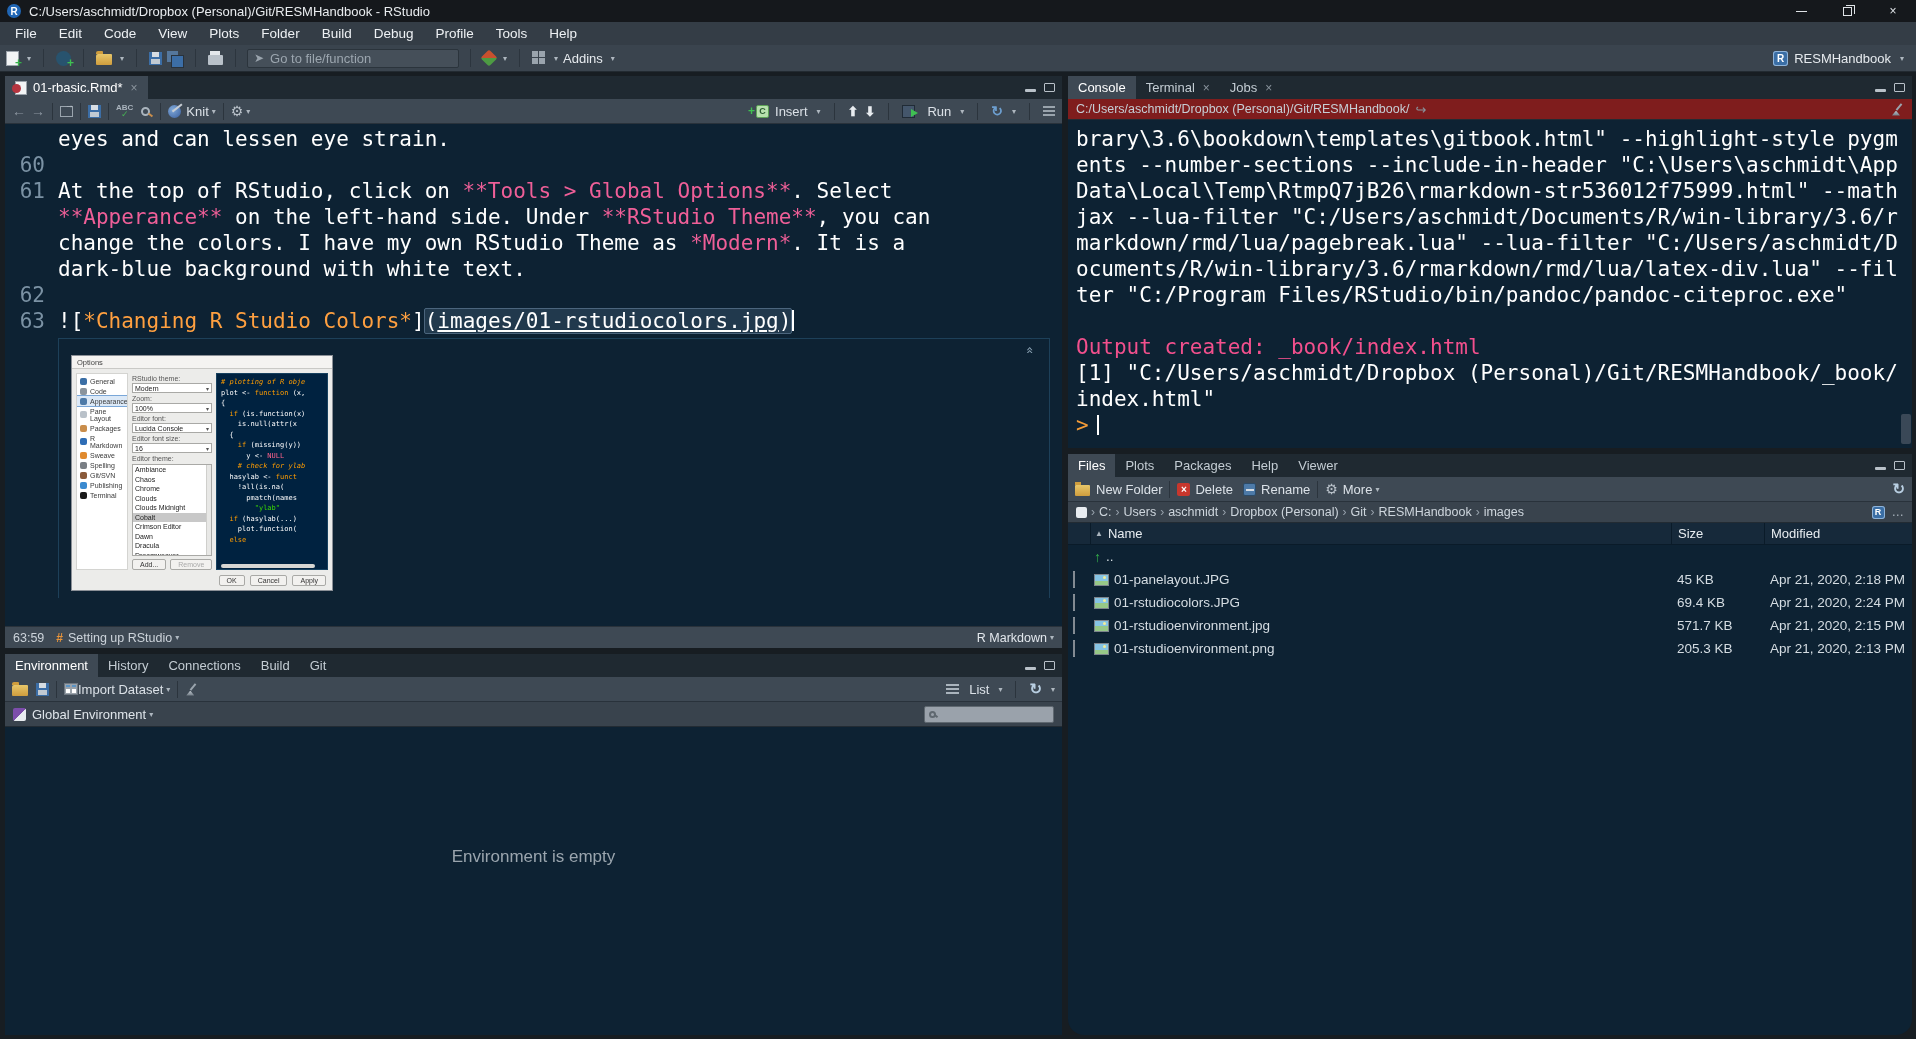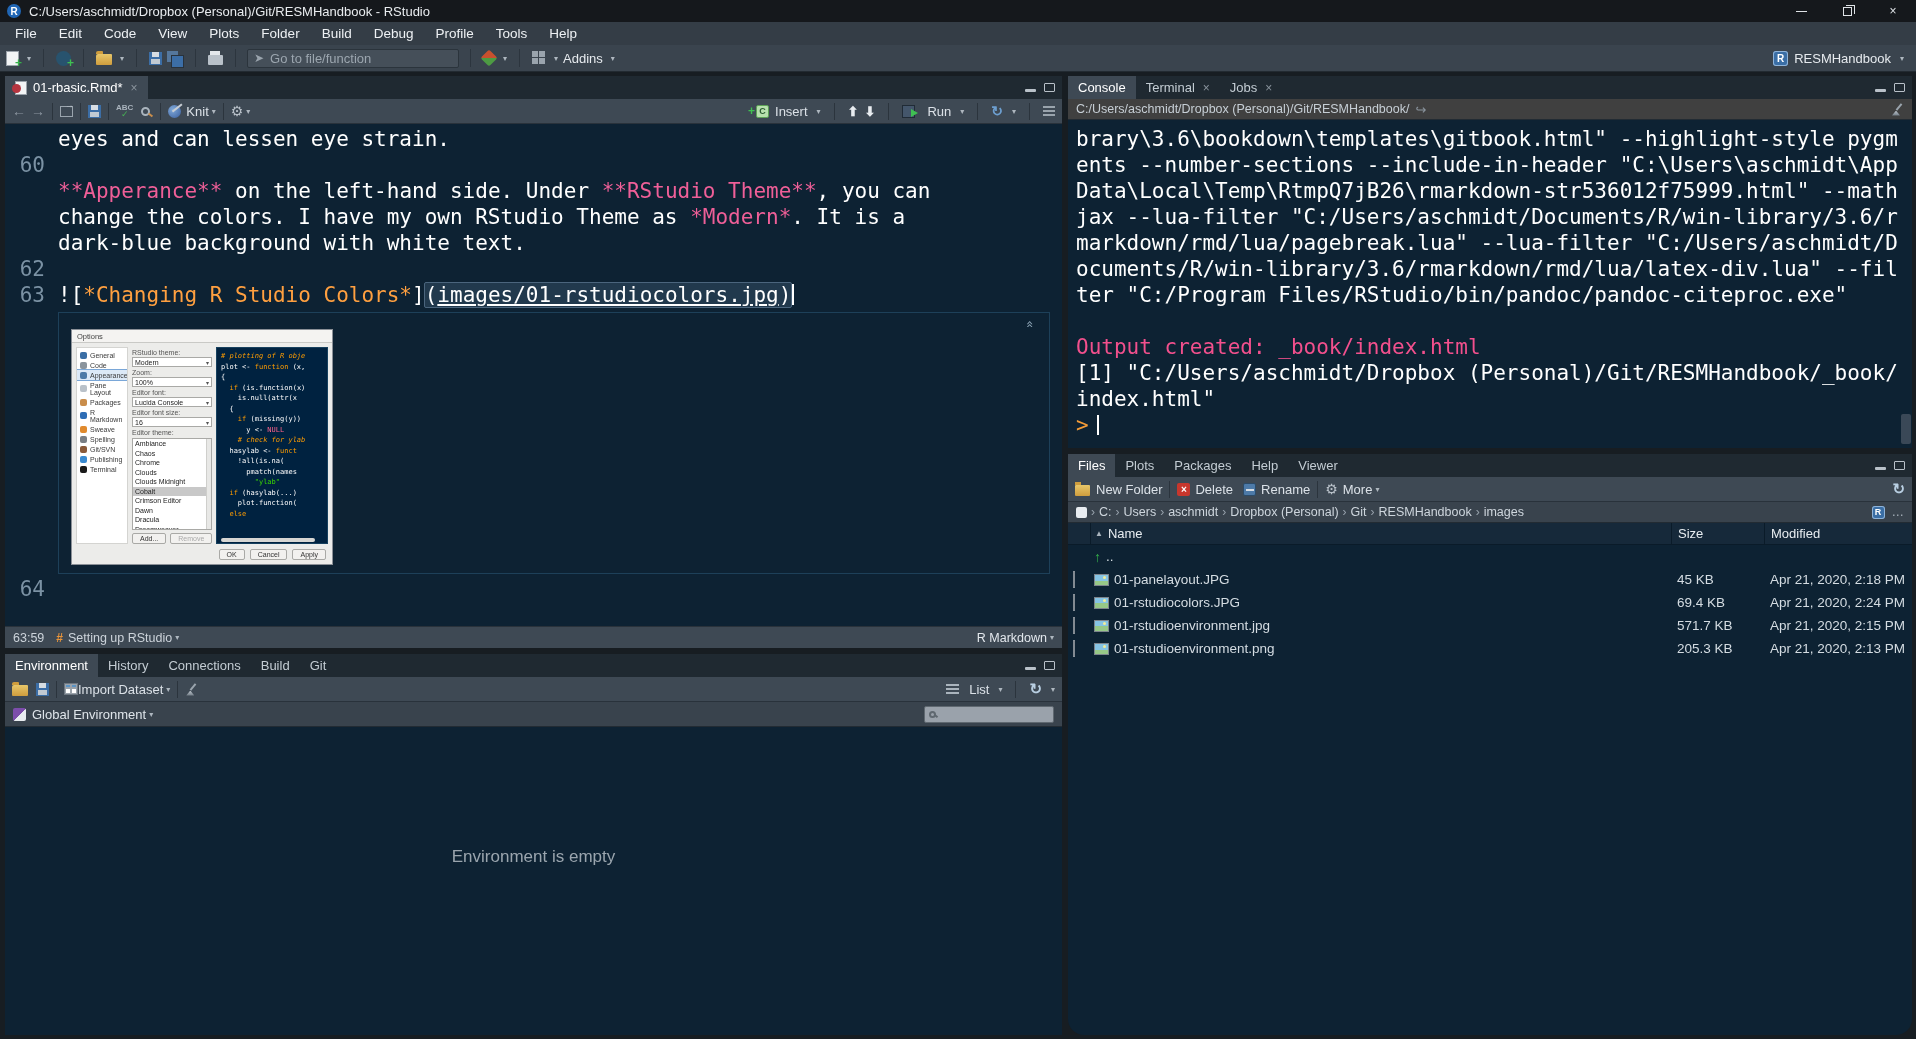--- a/index.html
+++ b/index.html
@@ -150,21 +150,21 @@
   .mp-pln { color:#ffffff; }
   .md-hscroll { height:4px; background:#d6d6d3; margin-top:auto; border-radius:2px; width:90%; }
   .md-footer { height:16px; display:flex; align-items:center; justify-content:flex-end; gap:5px; padding:0 6px 3px 0; flex:none; }
 
   .ed-status { height:22px; background:#3e4954; border-top:1px solid #29323b; display:flex; align-items:center;
                padding:0 8px; font-size:12.5px; color:#ccd3da; flex:none;margin-top:28px; }
   .hash-icon { color:#e8943a; font-weight:bold; margin:0 5px 0 12px; font-size:12px; }
   .status-right { margin-left:auto; color:#e3e8ed; display:flex; align-items:center; }
 
   
-  .wd-bar { height:21px; background:#404040; border-bottom:1px solid #222b33; display:flex; align-items:center;
+  .wd-bar { height:21px; background:#7f1d1d; border-bottom:1px solid #222b33; display:flex; align-items:center;
             padding:0 8px; font-size:12.5px; color:#c6ced5; flex:none; }
   .wd-arrow { color:#8a949d; margin-left:6px; font-size:13px; }
   .icon-broom { margin-left:auto; width:13px; height:13px; position:relative; }
   .icon-broom::before { content:""; position:absolute; left:7px; top:0; width:2px; height:8px; background:#9aa4ad; transform:rotate(40deg); }
   .icon-broom::after { content:""; position:absolute; left:1px; bottom:0; width:8px; height:5px;
                        background:linear-gradient(#b9c1c9,#6d7781); clip-path:polygon(0 100%,50% 0,100% 100%); }
   .console-out { flex:1; padding:6px 4px 0 8px; font-family:"DejaVu Sans Mono",monospace; font-size:21px;
                  line-height:26px; white-space:pre; overflow:hidden; position:relative; }
   .c-line { color:#fff; height:26px; }
   .c-line.msg { color:#f2508d; }
@@ -350,20 +350,21 @@
               <span></span>
               <span></span>
               <span></span>
             </span>
         </div>
       </div>
 
       <div class="code-area" id="code-area">
           <div class="ed-line"><span class="ed-gutter"></span><span class="ed-text"><span>eyes and can lessen eye strain.</span></span></div>
           <div class="ed-line"><span class="ed-gutter">60</span><span class="ed-text"></span></div>
+          <div class="ed-line"><span class="ed-gutter">61</span><span class="ed-text"><span>At the top of RStudio, click on </span><span class="seg-strong">**Tools &gt; Global Options**</span><span>. Select</span></span></div>
           <div class="ed-line"><span class="ed-gutter"></span><span class="ed-text"><span class="seg-strong">**Apperance**</span><span> on the left-hand side. Under </span><span class="seg-strong">**RStudio Theme**</span><span>, you can</span></span></div>
           <div class="ed-line"><span class="ed-gutter"></span><span class="ed-text"><span>change the colors. I have my own RStudio Theme as </span><span class="seg-strong">*Modern*</span><span>. It is a</span></span></div>
           <div class="ed-line"><span class="ed-gutter"></span><span class="ed-text"><span>dark-blue background with white text.</span></span></div>
           <div class="ed-line"><span class="ed-gutter">62</span><span class="ed-text"></span></div>
           <div class="ed-line"><span class="ed-gutter">63</span><span class="ed-text"><span>![</span><span class="seg-title">*Changing R Studio Colors*</span><span>]</span><span class="seg-target">(<u>images/01-rstudiocolors.jpg</u>)</span><span class="ed-caret"></span></span></div>
           <div class="chunk-output">
             <div class="chunk-collapse"><span class="rot">«</span></div>
             <div class="mini-dialog">
               <div class="md-title">Options</div>
               <div class="md-body">

